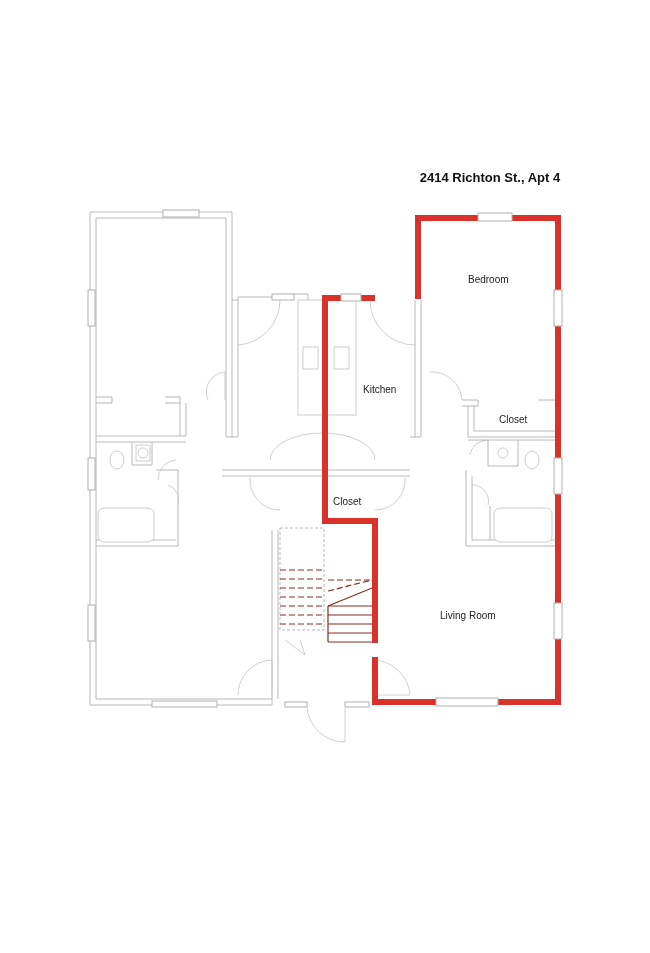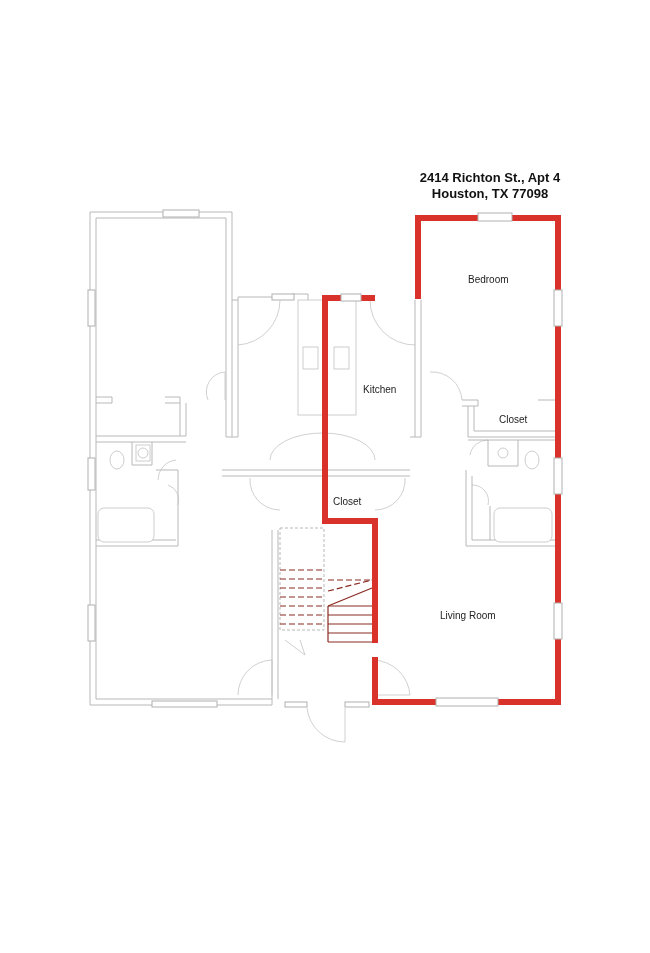--- a/index.html
+++ b/index.html
@@ -13,21 +13,20 @@
   .door { fill:none; stroke:#c4c4c4; stroke-width:0.8; }
   .stair { stroke:#8a2a22; stroke-width:1.2; stroke-dasharray:6 3; }
   .stair-solid { stroke:#8a2a22; stroke-width:1.2; }
   .fix { fill:#fff; stroke:#c0c0c0; stroke-width:0.8; }
 </style>
 </head>
 <body>
 
 <div class="address">
   <div>2414 Richton St., Apt 4</div>
-  <div>Houston, TX 77098</div>
 </div>
 
 <svg width="650" height="953" viewBox="0 0 650 953">
 
   <g>
 
     <path class="w" d="M90 212 H232 V437 M96 218 H226 V437"></path>
     <path class="w" d="M90 212 V705 H272 M96 218 V699 H272"></path>
 
     <path class="w" d="M96 397 H112 V403 H96 M165 397 H180 V403 H165"></path>

